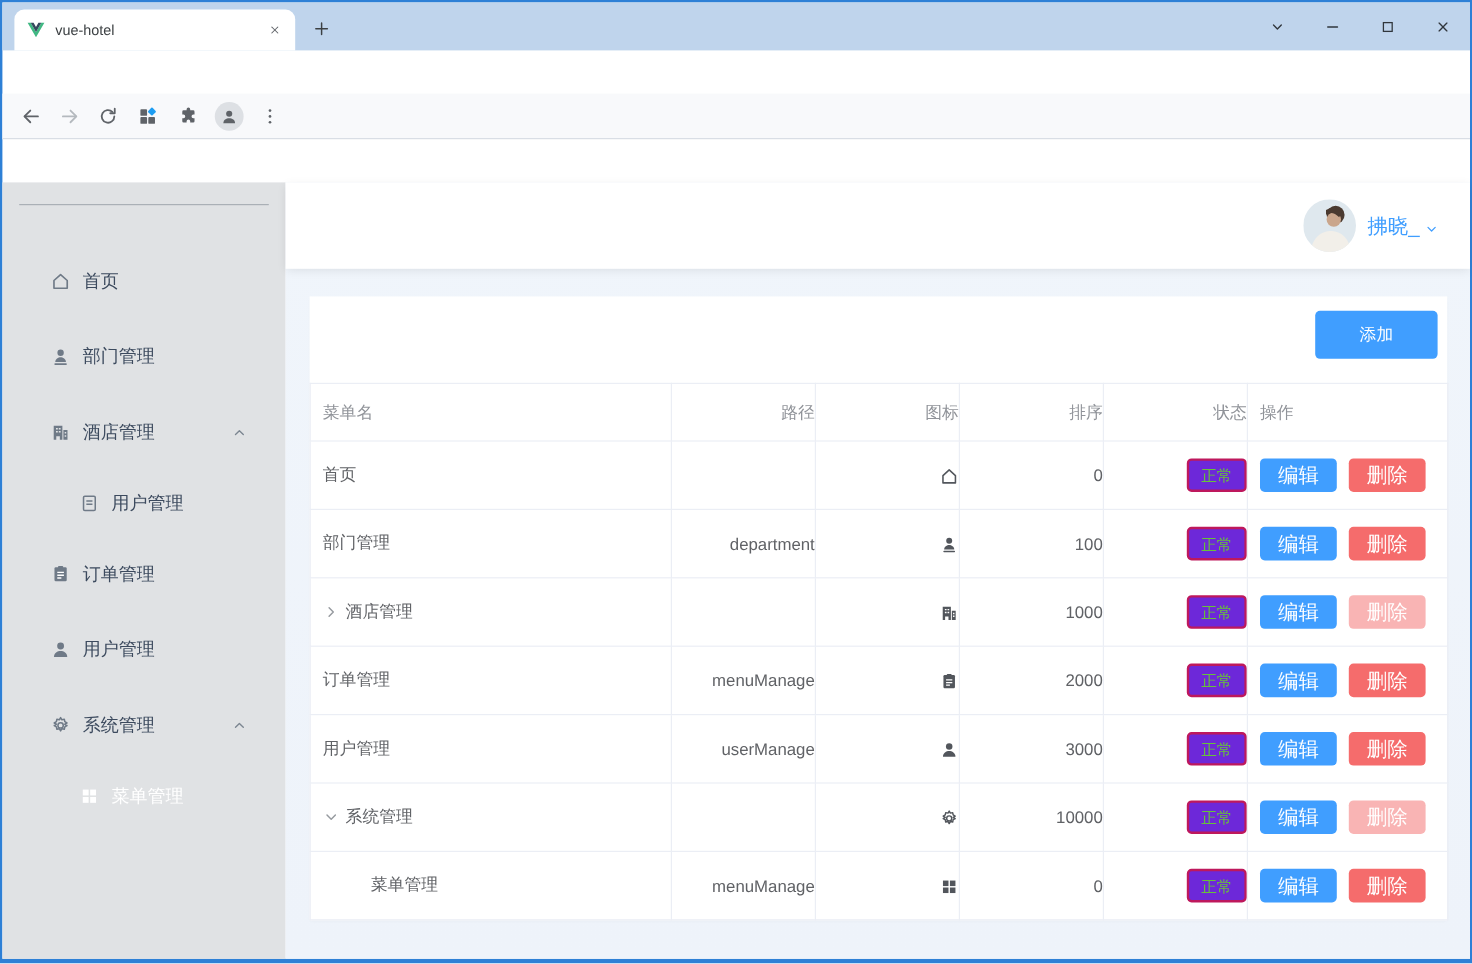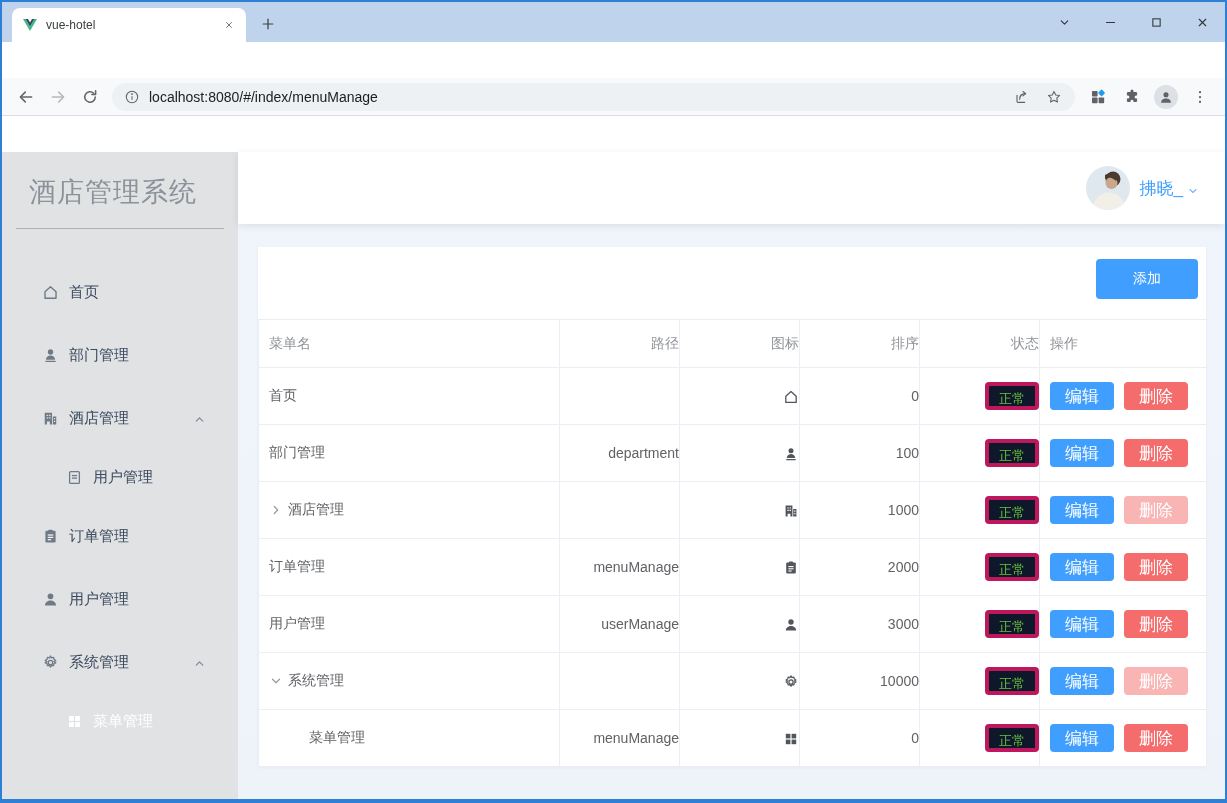--- a/index.html
+++ b/index.html
@@ -71,22 +71,22 @@
   .menu-table th { height:48px; color:#909399; background:#fff; }
   .menu-table td { height:57px; color:#606266; }
   .c-left { text-align:left; padding-left:10px; }
   .c-center { text-align:right; }
   .name-cell { display:flex; align-items:center; }
   .name-cell .exp { width:14px; height:14px; color:#969a9f; margin-right:5px; flex:0 0 14px; }
   .name-cell .exp svg { width:100%; height:100%; }
   .name-cell.ind1 { padding-left:40px; }
   .row-icon { width:16px; height:16px; color:#52565c; display:inline-block; vertical-align:middle; }
   .row-icon svg { width:100%; height:100%; display:block; }
-  .tag-normal { display:inline-block; padding:0 10px; height:28px; line-height:26px; background:#0f172a;
-    border:4px solid #be185d; color:#67c23a; border-radius:4px; font-size:13px; }
+  .tag-normal { display:inline-block; padding:0 10px; height:28px; line-height:26px; background:#6d28d9;
+    border:2px solid #be185d; color:#67c23a; border-radius:4px; font-size:13px; }
   .btn-mini { height:28px; padding:0 15px; font-size:17px; border:none; border-radius:4px; color:#fff; cursor:pointer; font-family:inherit; }
   .btn-edit { background:#409eff; }
   .btn-del { background:#f56c6c; margin-left:10px; }
   .btn-del.disabled { background:#f9b4b4; cursor:not-allowed; }
 </style>
 </head>
 <body>
 
 <div class="window">
 
@@ -147,40 +147,20 @@
           <line x1="4.5" y1="12" x2="19" y2="12"></line>
           <polyline points="13,5.5 19.5,12 13,18.5"></polyline>
         </svg>
       </div>
     <div class="nav-btn">
         <svg viewBox="0 0 24 24" fill="none" stroke="currentColor" stroke-width="2" stroke-linecap="round">
           <path d="M19 12 a7 7 0 1 1 -2.1 -5"></path>
           <polyline points="19.5,3.5 19.5,8.5 14.5,8.5" stroke-linejoin="round"></polyline>
         </svg>
       </div>
-    <div class="omnibox">
-      <span class="oicon"><svg viewBox="0 0 24 24" fill="none" stroke="currentColor" stroke-width="1.6">
-            <circle cx="12" cy="12" r="8.5"></circle>
-            <line x1="12" y1="11" x2="12" y2="16.2"></line>
-            <circle cx="12" cy="7.6" r="0.6" fill="currentColor"></circle>
-          </svg></span>
-      <span class="url">localhost:8080/#/index/menuManage</span>
-      <span class="oright">
-          <svg viewBox="0 0 24 24" fill="none" stroke="currentColor" stroke-width="1.7" stroke-linecap="round" stroke-linejoin="round">
-            <path d="M4.5 9.5 V18.5 a1.6 1.6 0 0 0 1.6 1.6 H16"></path>
-            <path d="M8.5 15.5 C8.5 9.8 12.3 7 17 7"></path>
-            <polyline points="13.5,3.8 17.5,7 13.5,10.2"></polyline>
-          </svg>
-        </span>
-      <span class="oright">
-          <svg viewBox="0 0 24 24" fill="none" stroke="currentColor" stroke-width="1.6" stroke-linejoin="round">
-            <path d="M12 3.6 l2.6 5.3 5.8 .8 -4.2 4.1 1 5.8 -5.2 -2.7 -5.2 2.7 1 -5.8 -4.2 -4.1 5.8 -.8 Z"></path>
-          </svg>
-        </span>
-    </div>
     <div class="tb-right">
       <div class="tb-ic">
           <svg viewBox="0 0 24 24">
             <rect x="4" y="4" width="7.4" height="7.4" rx="1" fill="#5f6368"></rect>
             <rect x="4" y="12.8" width="7.4" height="7.4" rx="1" fill="#5f6368"></rect>
             <rect x="12.8" y="12.8" width="7.4" height="7.4" rx="1" fill="#5f6368"></rect>
             <rect x="13.4" y="3.2" width="6.8" height="6.8" rx="1" transform="rotate(45 16.8 6.6)" fill="#1d9df2"></rect>
           </svg>
         </div>
       <div class="tb-ic">
@@ -201,21 +181,20 @@
             <circle cx="12" cy="5.5" r="1.5"></circle>
             <circle cx="12" cy="12" r="1.5"></circle>
             <circle cx="12" cy="18.5" r="1.5"></circle>
           </svg>
         </div>
     </div>
   </div>
 
   <div class="content">
     <div class="sidebar">
-      <div class="sb-title">酒店管理系统</div>
       <div class="sb-divider"></div>
       <div class="sb-menu">
           <div class="side-item">
             <span class="icn"><svg viewBox="0 0 16 16" fill="none" stroke="currentColor" stroke-width="1.3" stroke-linejoin="round">
                 <path d="M2.8 7.3 L8 2.6 L13.2 7.3 V13.4 H2.8 Z"></path>
               </svg></span>
             <span>首页</span>
           </div>
           <div class="side-item">
             <span class="icn"><svg viewBox="0 0 16 16" fill="currentColor">

